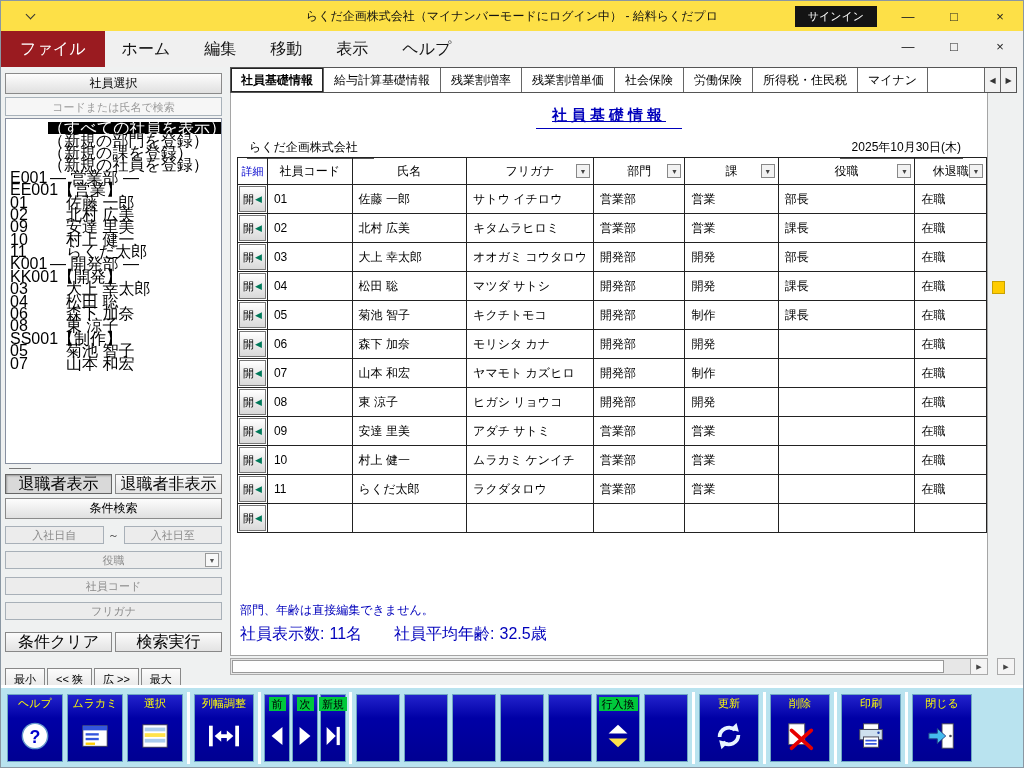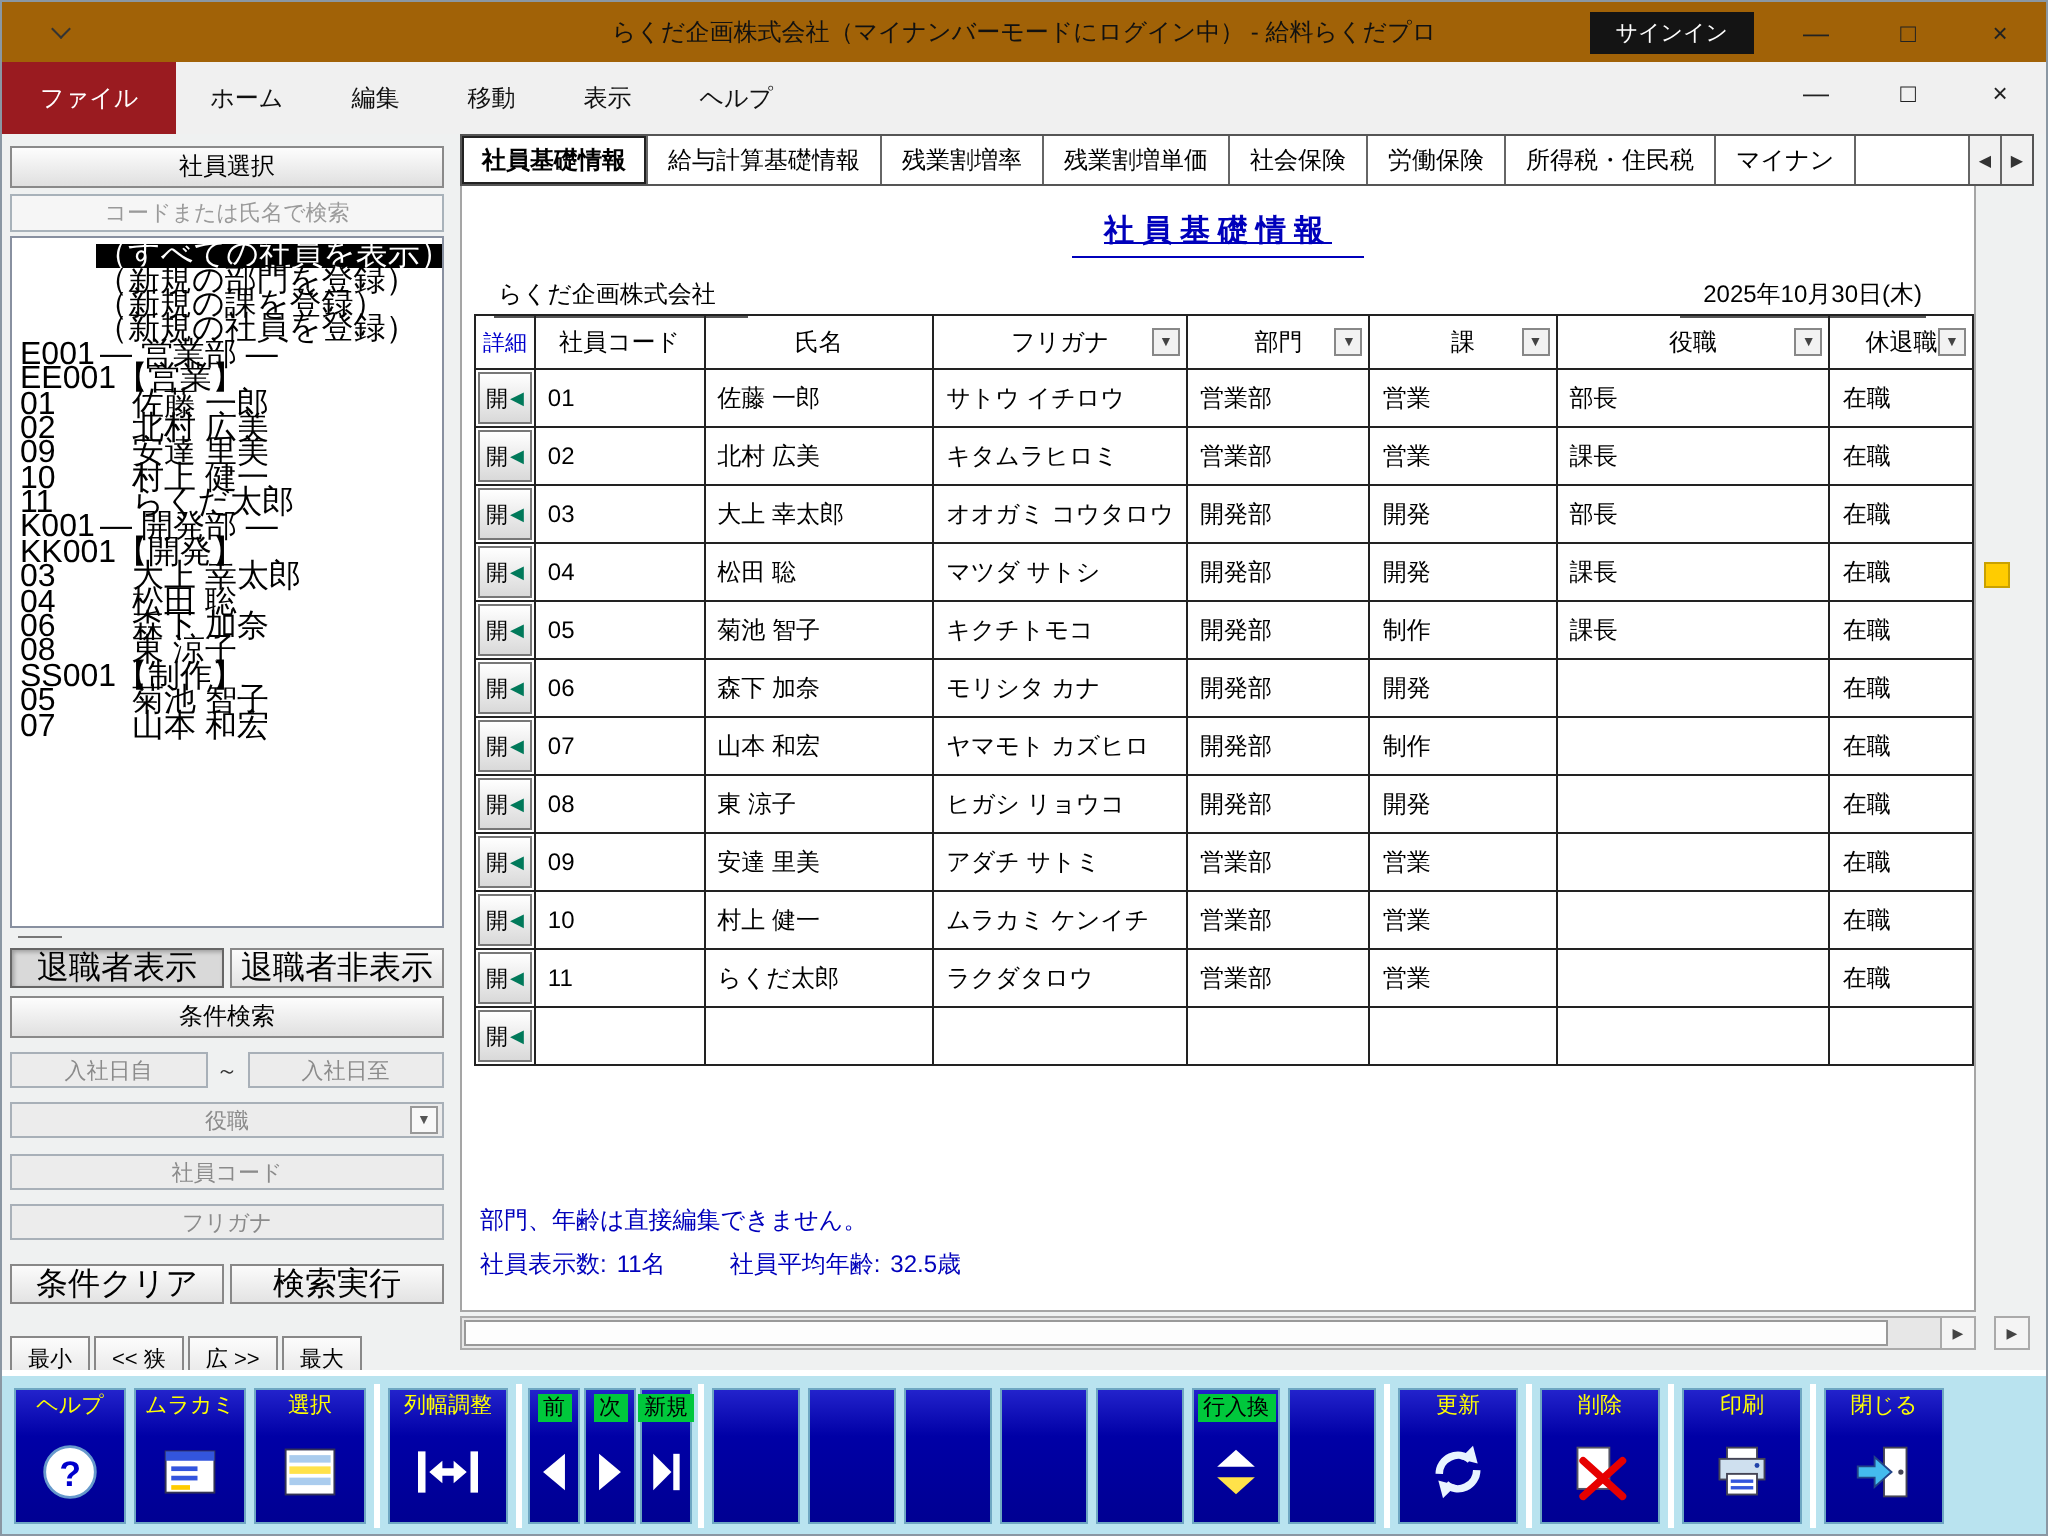--- a/index.html
+++ b/index.html
@@ -6,35 +6,35 @@
   html, body { width: 1024px; height: 768px; }
   body {
     position: relative;
     font-family: "Liberation Sans", "DejaVu Sans", sans-serif;
     background: #eff1f1;
     overflow: hidden;
     border: 1px solid #8a97a3;
   }
 
   
-  .titlebar { position: absolute; left: 0; top: 0; width: 100%; height: 30px; background: #a16207; text-decoration: underline; }
+  .titlebar { position: absolute; left: 0; top: 0; width: 100%; height: 30px; background: #fde047; text-decoration: underline; }
   .chevron { position: absolute; left: 26px; top: 10px; width: 7px; height: 7px;
              border-left: 1.5px solid #333; border-bottom: 1.5px solid #333; transform: rotate(-45deg); }
   .window-title { position: absolute; left: 0; right: 0; top: 0; height: 30px;
                   display: flex; align-items: center; justify-content: center; font-size: 12px; color: #111; }
   .signin { position: absolute; right: 146px; top: 5px; background: #141414; color: #fff;
             border: none; font-size: 11px; padding: 3px 13px; font-family: inherit; }
   .caption-btns { position: absolute; right: 0; top: 0; display: flex; height: 30px; }
   .caption-btn { width: 46px; height: 30px; display: flex; align-items: center; justify-content: center;
                  font-size: 13px; color: #222; }
 
   
   .menubar { position: absolute; left: 0; top: 30px; width: 100%; height: 36px; background: #f0f0f0; }
   .menubar-items { display: flex; height: 36px; align-items: stretch; }
-  .menu-item { padding: 0 17px; display: flex; align-items: center; font-size: 12px; color: #111; }
+  .menu-item { padding: 0 17px; display: flex; align-items: center; font-size: 16px; color: #111; }
   .menu-item.active { background: #9a1b20; color: #fff; padding: 0 19px; }
   .menu-caption { position: absolute; right: 0; top: 0; height: 36px; display: flex; }
 
   
   .sidebar { position: absolute; left: 4px; top: 72px; width: 217px; height: 617px;
              display: flex; flex-direction: column; }
   .sb-header { height: 21px; flex: none; border: 1px solid #8a8a8a; background: linear-gradient(#fdfdfd, #e0e0e0);
                font-size: 12px; display: flex; align-items: center; justify-content: center; margin-bottom: 3px; }
   .sb-search { height: 19px; flex: none; width: 100%; border: 1px solid #a8b2ba; background: #f6f6f6;
                color: #9a9a9a; font-size: 11px; text-align: center; font-family: inherit; margin-bottom: 2px; }
@@ -89,21 +89,21 @@
   td.c-detail { padding: 1px; }
   .open-btn { width: 100%; height: 26px; border: 1px solid #777; background: linear-gradient(#ffffff, #d9d9d9);
               display: flex; align-items: center; justify-content: center; gap: 1px; font-size: 11px;
               font-family: inherit; color: #000; }
   .open-arrow { color: #00795a; font-size: 9px; line-height: 9px; }
   .filter-box { position: absolute; right: 3px; top: 50%; transform: translateY(-50%); width: 14px; height: 14px;
                 border: 1px solid #888; background: #f2f2f2; font-size: 7px; color: #444;
                 display: flex; align-items: center; justify-content: center; }
 
   .note1 { position: absolute; left: 9px; top: 509px; color: #0000bb; font-size: 12px; }
-  .note2 { position: absolute; left: 9px; top: 531px; color: #0000bb; font-size: 12px; display: flex; gap: 5px; }
+  .note2 { position: absolute; left: 9px; top: 531px; color: #0000bb; font-size: 16px; display: flex; gap: 5px; }
   .note2 .gap { width: 22px; }
 
   .hscroll { position: absolute; left: 229px; top: 657px; width: 758px; height: 17px; border: 1px solid #aaa;
              background: #e7e7e7; display: flex; }
   .hthumb { width: 712px; background: #fdfdfd; border: 1px solid #999; margin: 1px; }
   .hscroll-btn { margin-left: auto; width: 17px; border-left: 1px solid #aaa; background: #f4f4f4;
                  display: flex; align-items: center; justify-content: center; font-size: 7px; color: #444; }
   .hscroll-btn2 { position: absolute; left: 996px; top: 657px; width: 18px; height: 17px; border: 1px solid #aaa;
                   background: #f4f4f4; display: flex; align-items: center; justify-content: center; font-size: 7px; color: #444; }
   .fusen-marker { position: absolute; left: 991px; top: 280px; width: 13px; height: 13px;

